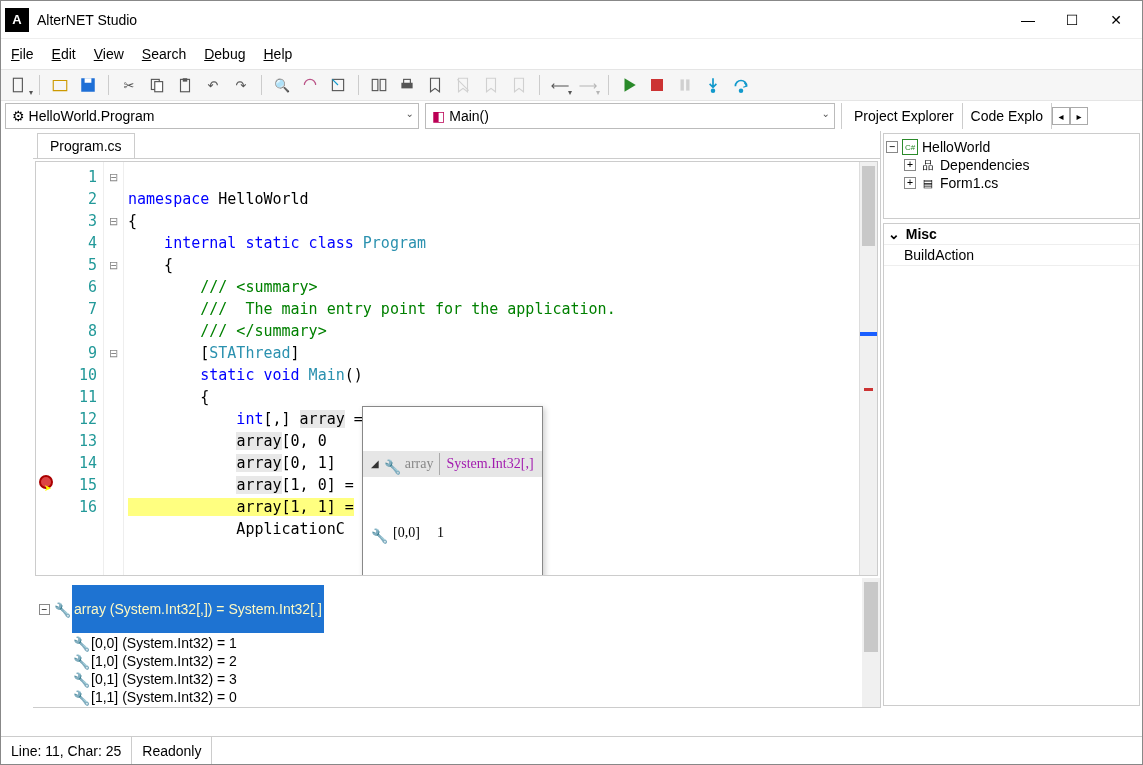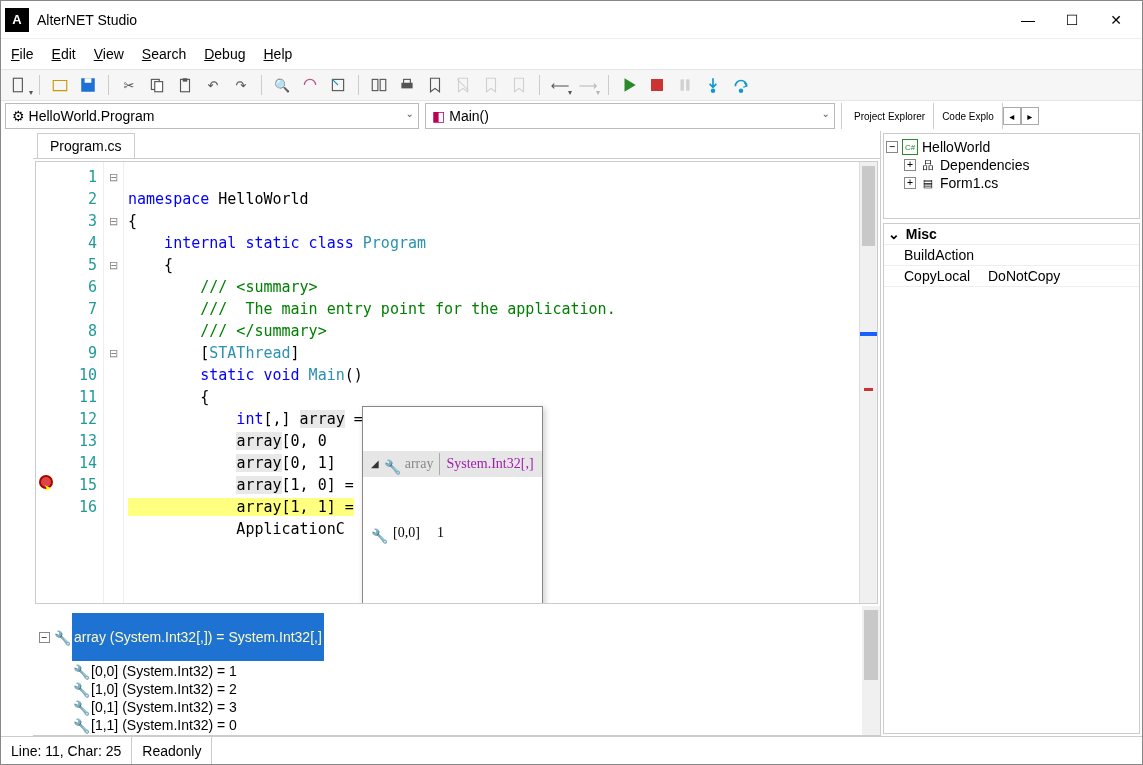--- a/index.html
+++ b/index.html
@@ -14,21 +14,21 @@
 .menubar span u { text-decoration: underline; }
 .toolbar { height: 32px; display: flex; align-items: center; padding: 0 6px; gap: 4px; background: #f6f6f6; border-top:1px solid #e5e5e5; border-bottom:1px solid #e5e5e5;}
 .tbtn { width: 24px; height: 24px; display:flex;align-items:center;justify-content:center; color:#555; position:relative;}
 .tbtn svg { width:18px; height:18px; }
 .tsep { width:1px; height:20px; background:#ccc; margin:0 4px;}
 .combos { height: 30px; display:flex; align-items:center; padding:2px 4px; gap:6px;}
 .combo { border:1px solid #bbb; height:26px; display:flex; align-items:center; padding:0 6px; font-size:14px; background:#fff; position:relative;}
 .combo .chev { position:absolute; right:4px; top:4px; font-size:10px; color:#555;}
 .combo.c1{width:414px;} .combo.c2{width:410px;}
 .right-tabs{flex:1; display:flex; border-left:1px solid #ccc; height:26px; align-items:center; padding-left:4px;}
-.rtab{padding:0 8px; font-size:10px; height:100%; display:flex;align-items:center; border-right:1px solid #ccc;}
+.rtab{padding:0 8px; font-size:14px; height:100%; display:flex;align-items:center; border-right:1px solid #ccc;}
 .rtab.active{background:#fff;}
 .arrow-btn{width:18px;height:18px;border:1px solid #aaa;display:flex;align-items:center;justify-content:center;font-size:10px;}
 .main-row{flex:1; display:flex; overflow:hidden;margin-left:32px;}
 .editor-pane{width:848px; display:flex; flex-direction:column; border-right:1px solid #ccc;}
 .filetab-row{height:28px; display:flex; align-items:flex-end; border-bottom:1px solid #ccc; padding-left:4px;}
 .filetab{padding:4px 12px; border:1px solid #ccc; border-bottom:none; background:#fff; font-size:14px;}
 .code-area{flex:1; display:flex; overflow:hidden; position:relative; border:1px solid #ccc; margin:2px;}
 .gutter{width:48px; background:#fff; border-right:1px solid #eee; font-family:Consolas,monospace; font-size:15px; color:#299; text-align:right; padding:4px 6px 0 0; line-height:22px;}
 .fold-gutter{width:20px; background:#fff; border-right:1px solid #eee; padding-top:4px; line-height:22px; text-align:center; color:#888; font-size:11px;}
 .bp-gutter{width:20px; background:#fff; padding-top:4px; line-height:22px; text-align:center;}
@@ -61,21 +61,21 @@
 .explorer{border:1px solid #ccc; margin:2px; padding:4px 2px; height:86px; overflow:hidden;}
 .tree-row{display:flex; align-items:center; gap:4px; padding:1px 0; font-size:14px;}
 .tree-row .exp{width:12px; text-align:center; font-family:monospace; border:1px solid #888; font-size:10px; line-height:10px;}
 .tree-row .ico{width:16px;height:16px;display:inline-flex;align-items:center;justify-content:center;font-size:11px;}
 .tree-ind1{padding-left:18px;}
 .props-title{padding:4px 8px; background:#eee; border-top:1px solid #ccc; border-bottom:1px solid #ccc; font-size:14px;}
 .props{flex:1; border:1px solid #ccc; margin:2px;}
 .prop-cat{display:flex; align-items:center; gap:6px; padding:2px 4px; font-weight:bold; font-size:14px; border-bottom:1px solid #eee;}
 .prop-row{display:flex; font-size:14px; border-bottom:1px solid #eee;}
 .prop-row .k{width:100px; padding:2px 4px 2px 20px;} .prop-row .v{flex:1; padding:2px 4px;}
-.statusbar{height:28px; display:flex; align-items:center; border-top:1px solid #ccc; font-size:14px;}
+.statusbar{height:28px; display:flex; align-items:center; border-top:1px solid #ccc; font-size:14px;margin-top:28px;}
 .statusbar .cell{padding:0 10px; border-right:1px solid #ccc; height:100%; display:flex; align-items:center;}
 .bp-circle{width:14px;height:14px;border-radius:50%;background:#c33;border:2px solid #880000;display:inline-block;}
 .play svg path{fill:#2a8a2a;}
 .stop{background:#c33; width:12px;height:12px;}
 </style>
 </head>
 <body>
 
 <div class="window">
 
@@ -376,24 +376,20 @@
         </div>
       </div>
       <div class="props">
         <div class="prop-cat">
           <span>⌄</span>
           <span>Misc</span>
         </div>
         <div class="prop-row">
           <div class="k">BuildAction</div>
         </div>
-        <div class="prop-row">
-          <div class="k">CopyLocal</div>
-          <div class="v">DoNotCopy</div>
-        </div>
       </div>
     </div>
   </div>
 
   <div class="statusbar">
     <div class="cell">Line: 11, Char: 25</div>
     <div class="cell">Readonly</div>
   </div>
 </div>
 

